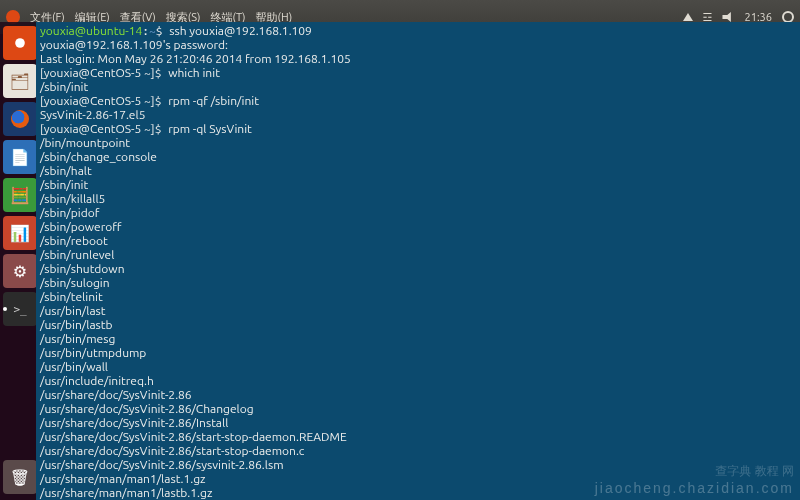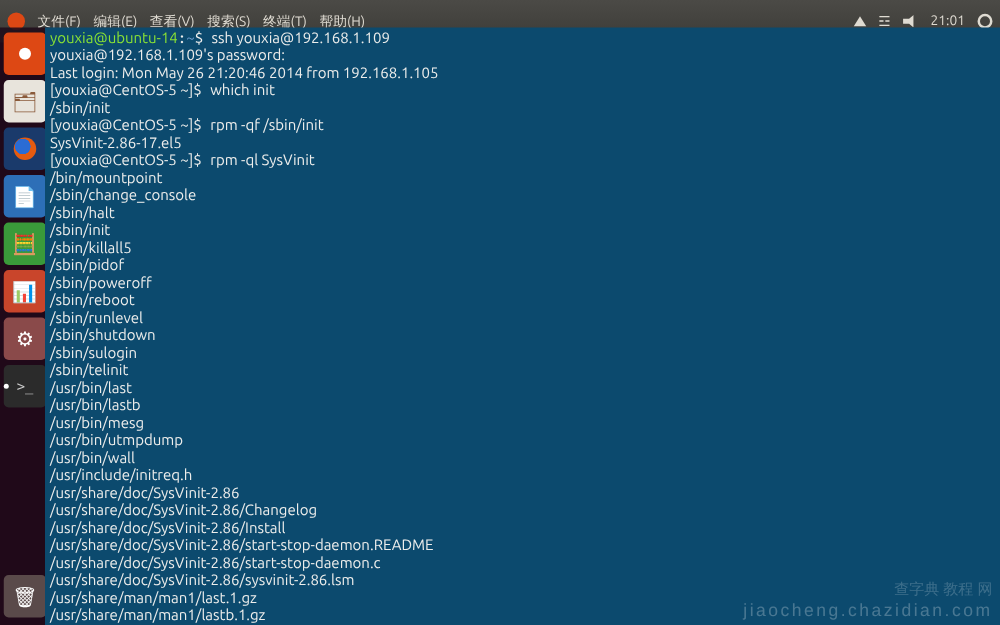--- a/index.html
+++ b/index.html
@@ -43,21 +43,21 @@
     <span class="mitem">编辑(E)</span>
     <span class="mitem">查看(V)</span>
     <span class="mitem">搜索(S)</span>
     <span class="mitem">终端(T)</span>
     <span class="mitem">帮助(H)</span>
   </div>
   <div class="right">
     <span class="tri"></span>
     <span>☲</span>
     <span class="vol"></span>
-    <span>21:01</span>
+    <span>21:36</span>
     <span class="gear"></span>
   </div>
 </div>
 
 <div class="launcher">
   <div class="licon dash">
       <span style="width:16px;height:16px;border-radius:50%;background:#fff;clip-path:circle(30%);"></span>
     </div>
   <div class="licon files">
       <span>🗂</span>

